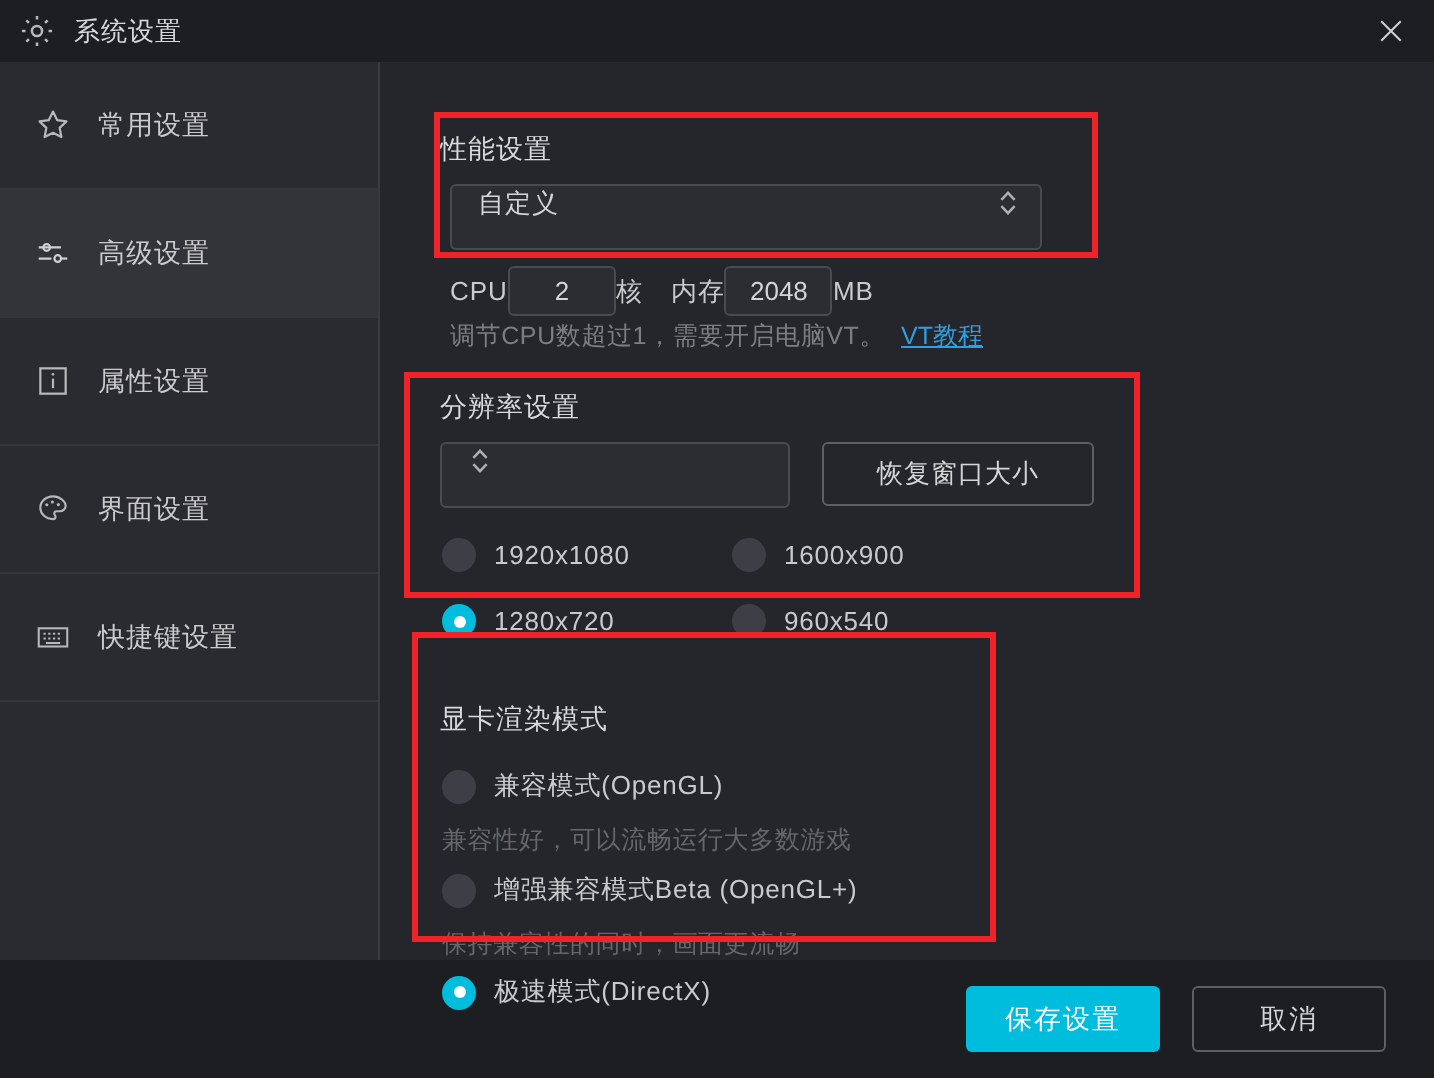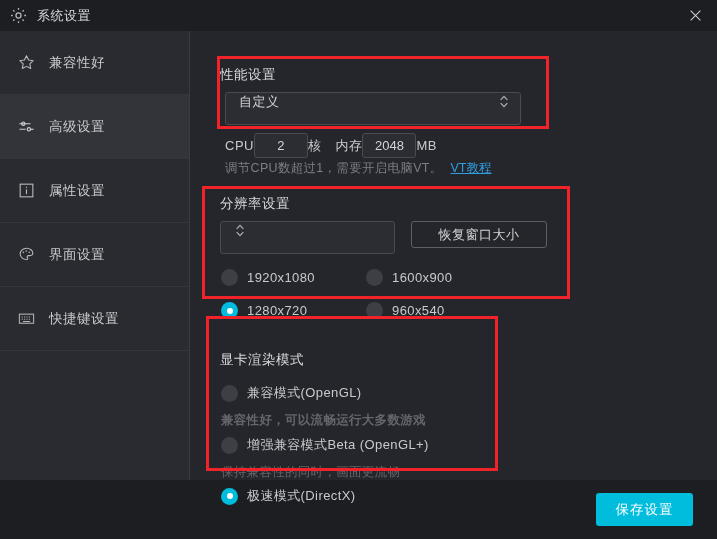--- a/index.html
+++ b/index.html
@@ -94,21 +94,21 @@
   }
   .inline-label { color: #c9cacd; font-size: 13px; letter-spacing: .5px; }
 
   .hint { color: #7d7e84; font-size: 12.5px; letter-spacing: .3px; }
   .link { color: #2f9fe0; text-decoration: underline; cursor: pointer; font-size: 12.5px; }
 
   .btn-outline {
     background: transparent;
     border: 1px solid #5d5e66;
     border-radius: 3px;
-    height: 27px;
+    height: 32px;
     color: #d3d4d7; font-size: 13px; letter-spacing: .5px;
     display: flex; align-items: center; justify-content: center;
     cursor: pointer;
   }
 
   .radio-row { display: flex; align-items: center; gap: 9px; cursor: pointer; }
   .radio {
     width: 17px; height: 17px; border-radius: 50%;
     background: #3e3f46; flex: 0 0 17px;
     display: flex; align-items: center; justify-content: center;
@@ -178,21 +178,21 @@
   <div class="body">
 
     <div class="sidebar">
 
       <div class="side-item">
         <span class="side-icon">
           <svg viewBox="0 0 24 24" fill="none" stroke="#b7b8bc" stroke-width="1.4" stroke-linejoin="round">
             <path d="M12 3.5l2.6 5.4 5.9.8-4.3 4.1 1.1 5.8L12 16.9l-5.3 2.7 1.1-5.8L3.5 9.7l5.9-.8z"></path>
           </svg>
         </span>
-        <span class="side-label">兼容性好</span>
+        <span class="side-label">常用设置</span>
       </div>
 
       <div class="side-item active">
         <span class="side-icon">
           <svg viewBox="0 0 24 24" fill="none" stroke="#cfd0d4" stroke-width="1.4">
             <path d="M3 8.5h14M3 15.5h8"></path>
             <circle cx="8" cy="8.5" r="2.1"></circle>
             <circle cx="15" cy="15.5" r="2.1"></circle>
             <path d="M17.2 15.5H21"></path>
           </svg>
@@ -293,33 +293,34 @@
         <span class="radio"></span>
         <span class="radio-label">960x540</span>
       </div>
 
       <div class="abs section-title" style="left:30px; top:292px;">显卡渲染模式</div>
 
       <div class="abs radio-row" style="left:31px; top:325px;">
         <span class="radio"></span>
         <span class="radio-label">兼容模式(OpenGL)</span>
       </div>
-      <div class="abs sub-desc" style="left:31px; top:353px;font-weight:bold;">兼容性好，可以流畅运行大多数游戏</div>
+      <div class="abs sub-desc" style="left:31px; top:353px;">兼容性好，可以流畅运行大多数游戏</div>
 
       <div class="abs radio-row" style="left:31px; top:377px;">
         <span class="radio"></span>
         <span class="radio-label">增强兼容模式Beta (OpenGL+)</span>
       </div>
       <div class="abs radio-row" style="left:31px; top:428px;">
         <span class="radio on"></span>
         <span class="radio-label">极速模式(DirectX)</span>
       </div>
 
       <div class="abs sub-desc" style="left:31px; top:405px;">保持兼容性的同时，画面更流畅</div>
 
     </div>
   </div>
 
   <div class="footer">
     <div class="btn-primary">保存设置</div>
+    <div class="btn-cancel">取消</div>
   </div>
 
 </div>
 
 </body></html>

